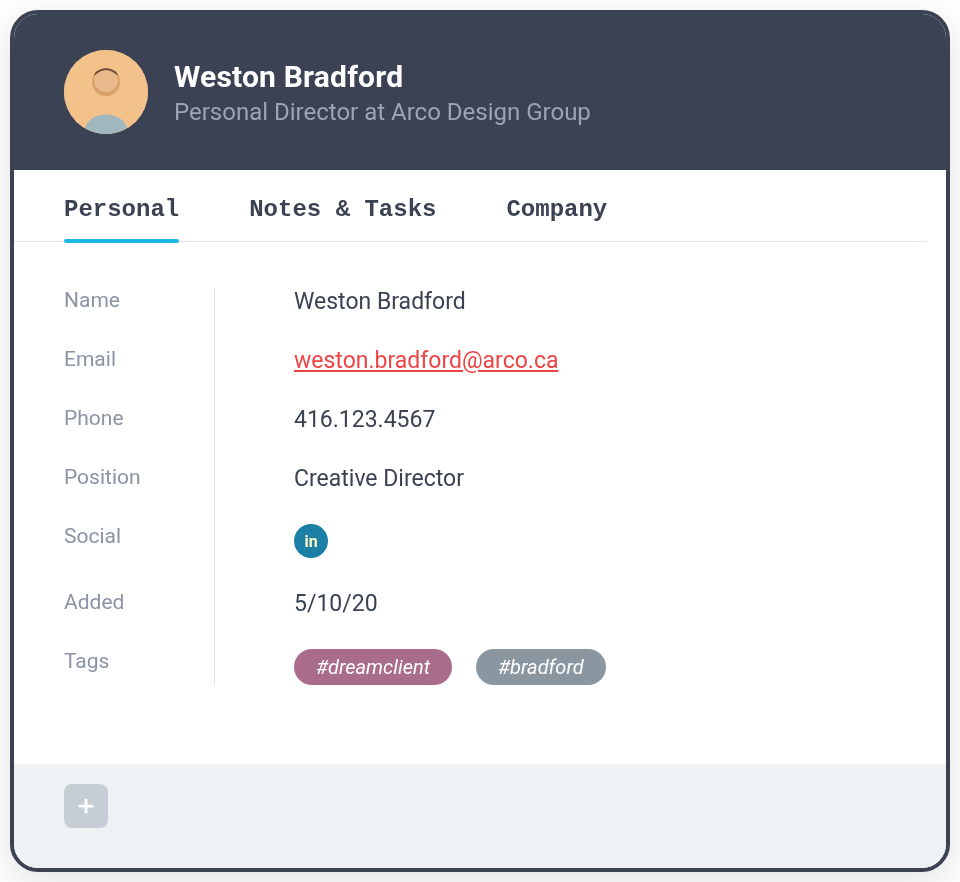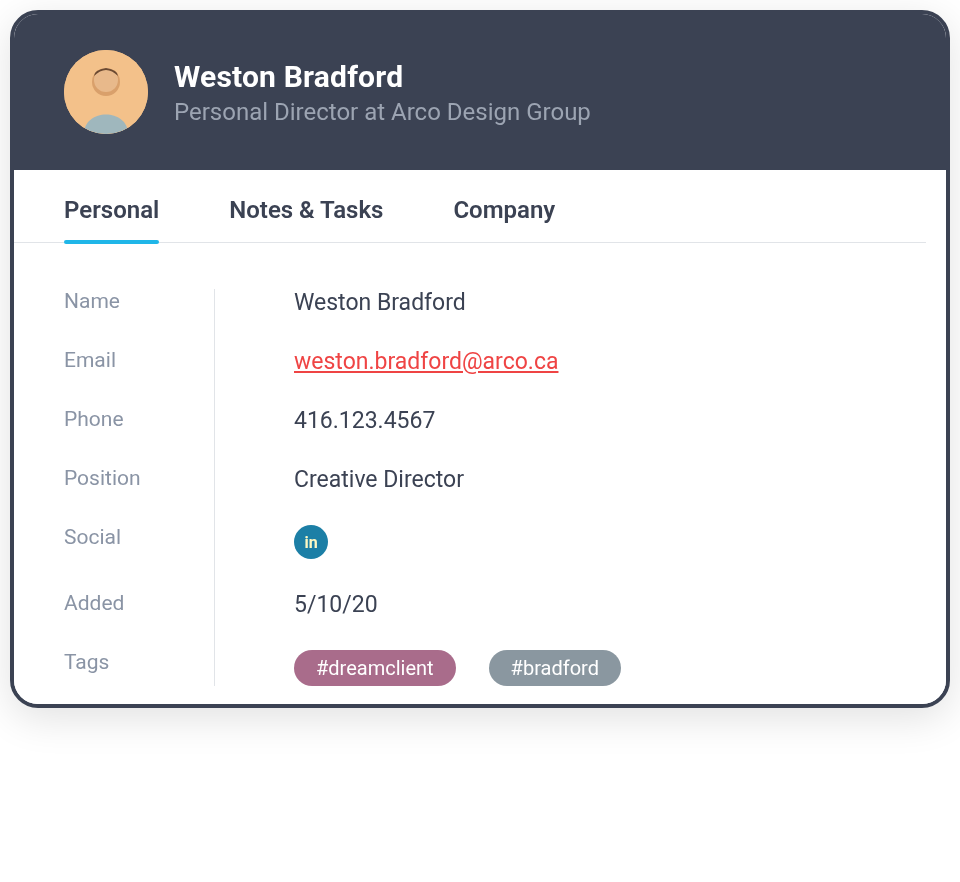--- a/index.html
+++ b/index.html
@@ -7,21 +7,21 @@
     padding: 0;
     width: 960px;
     height: 882px;
     font-family: -apple-system, BlinkMacSystemFont, "Segoe UI", Roboto, "Helvetica Neue", Arial, sans-serif;
     background: #fff;
   }
   .window {
     box-sizing: border-box;
     margin: 10px;
     width: 940px;
-    height: 698px;
+    height: 862px;
     border-radius: 28px;
     overflow: hidden;
     box-shadow: 0 10px 40px rgba(0,0,0,0.12);
     border: 4px solid #3B4253;
     display: flex;
     flex-direction: column;
     background: #fff;
   }
   .header {
     background: #3B4253;
@@ -59,20 +59,21 @@
     border-bottom:1px solid #E1E4E8;
     margin: 0 20px 0 0;
   }
   .tab {
     font-size:24px;
     color:#3B4253;
     font-weight:600;
     padding-bottom:18px;
     cursor:pointer;
     position:relative;
+    font-family:Liberation Mono, monospace;
   }
   .tab.active::after {
     content:"";
     position:absolute;
     left:0; right:0;
     bottom:-2px;
     height:4px;
     background:#1FB6E8;
     border-radius:2px;
   }
@@ -119,21 +120,21 @@
     background:#1C7FA6;
     border-radius:50%;
     display:inline-flex;
     align-items:center;
     justify-content:center;
     color:#fef9c3;
     font-weight:700;
     font-size:16px;
     cursor:pointer;
   }
-  .tags-row { display:flex; gap:33px; padding-left:40px; }
+  .tags-row { display:flex; gap:24px; padding-left:40px;font-style:italic; }
   .tag {
     height:36px;
     border-radius:18px;
     display:inline-flex;
     align-items:center;
     padding:0 22px;
     color:#fff;
     font-size:20px;
     cursor:pointer;
   }

